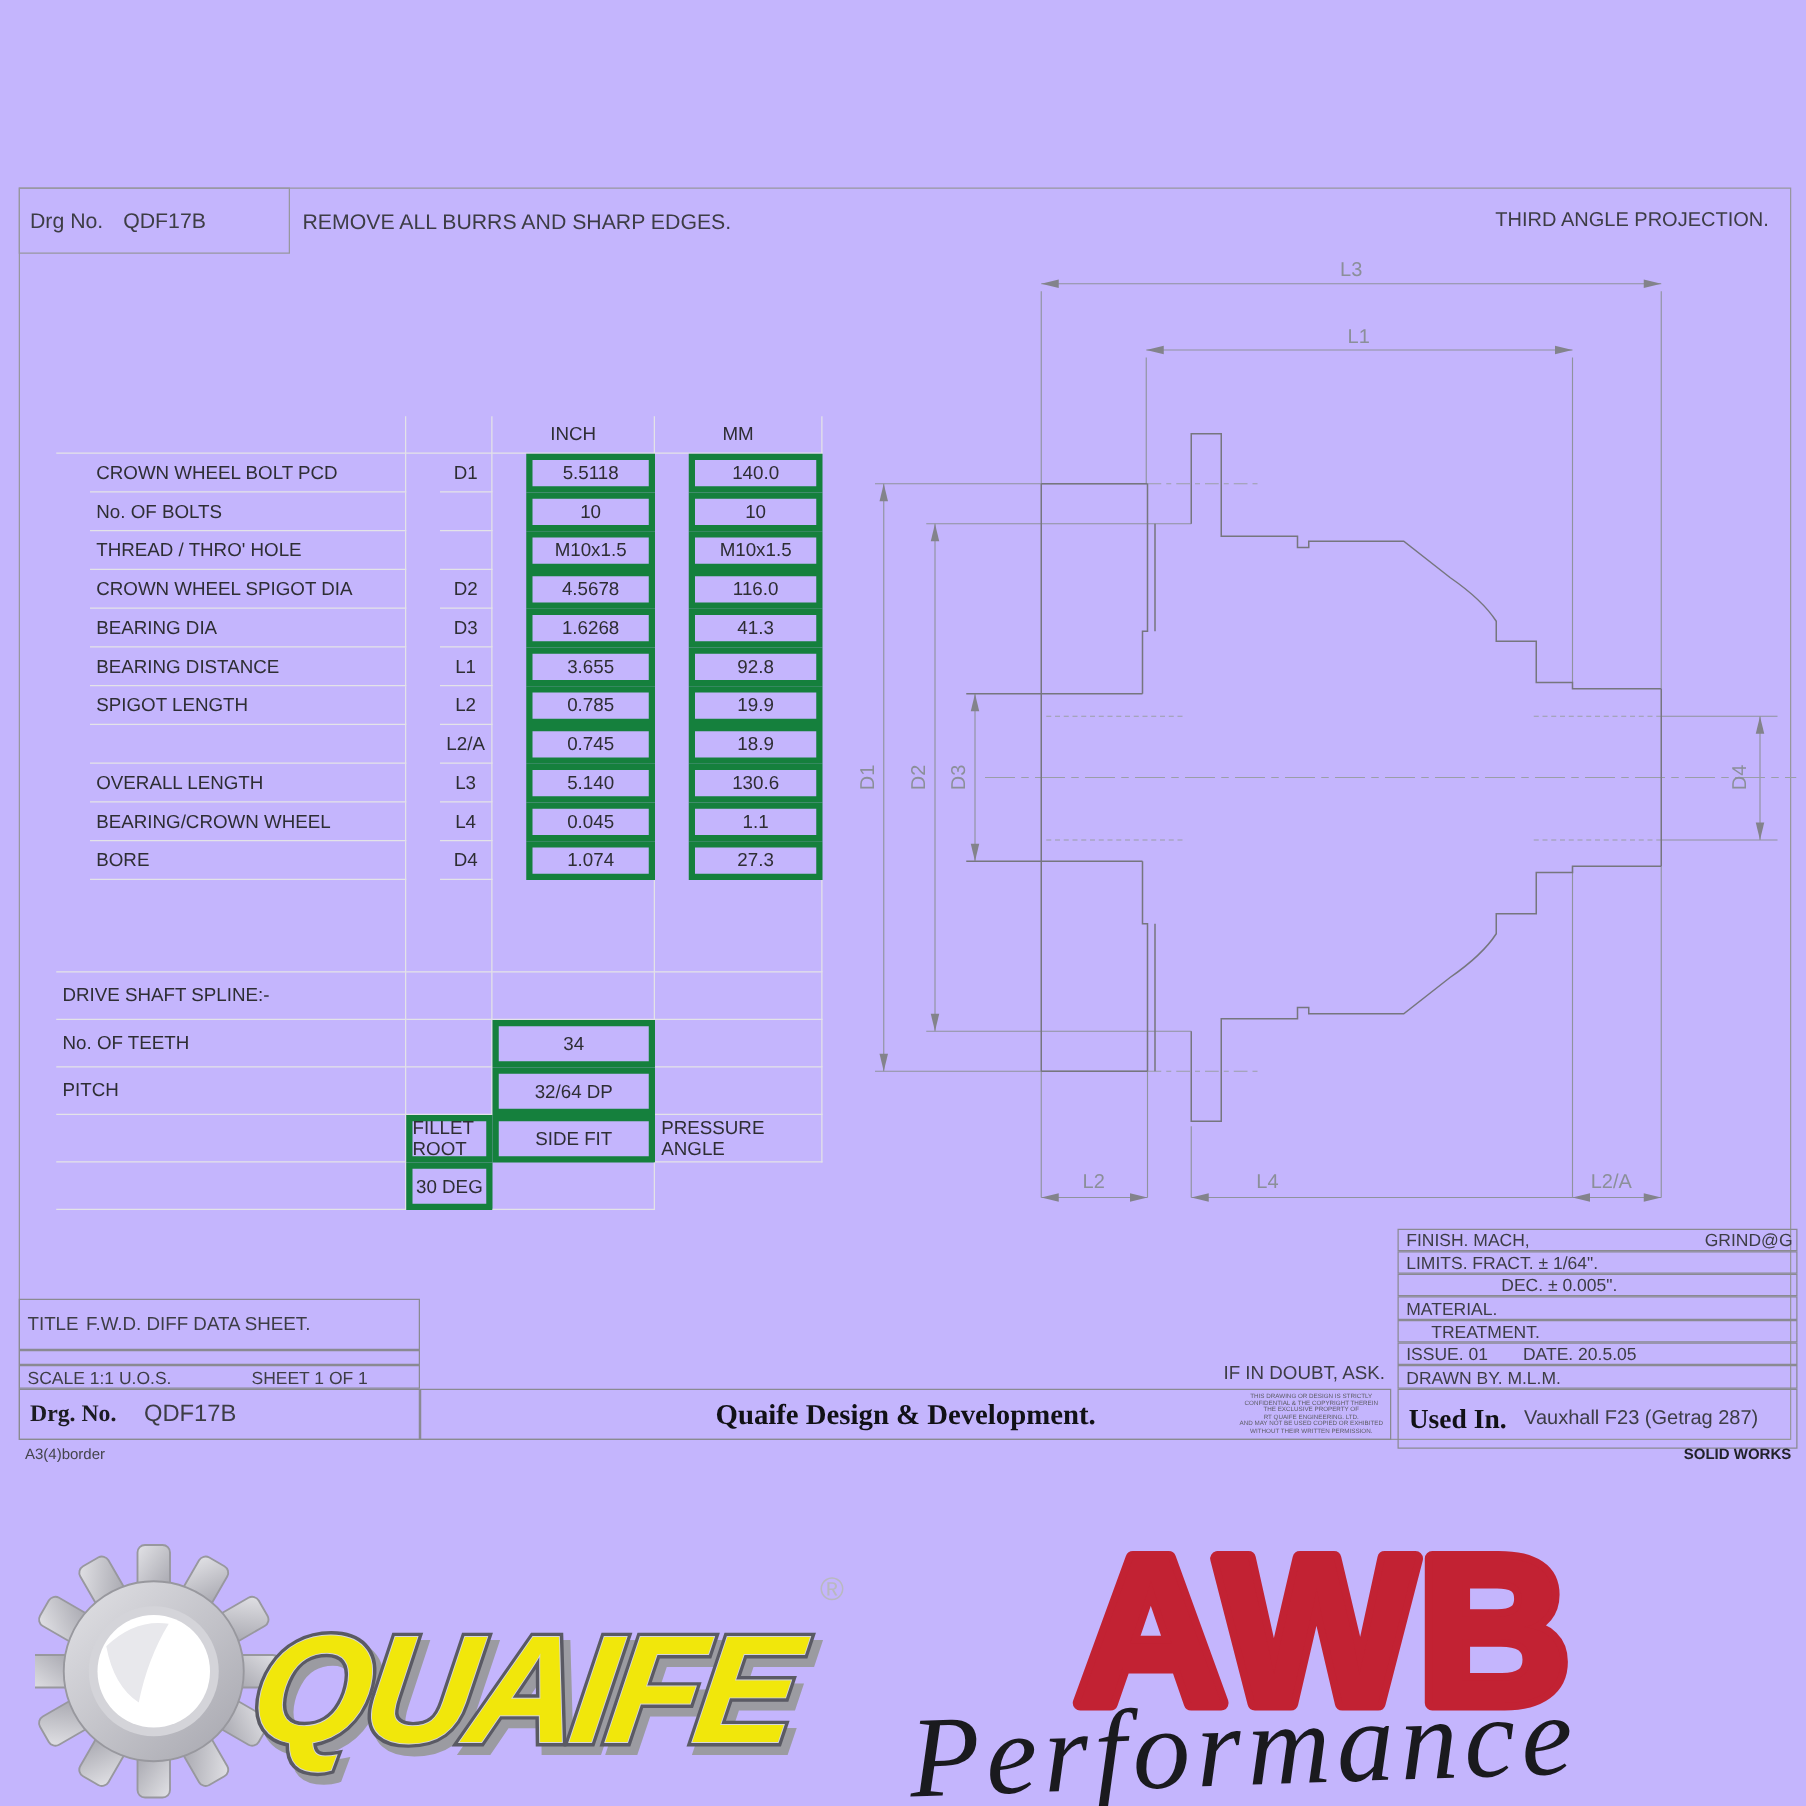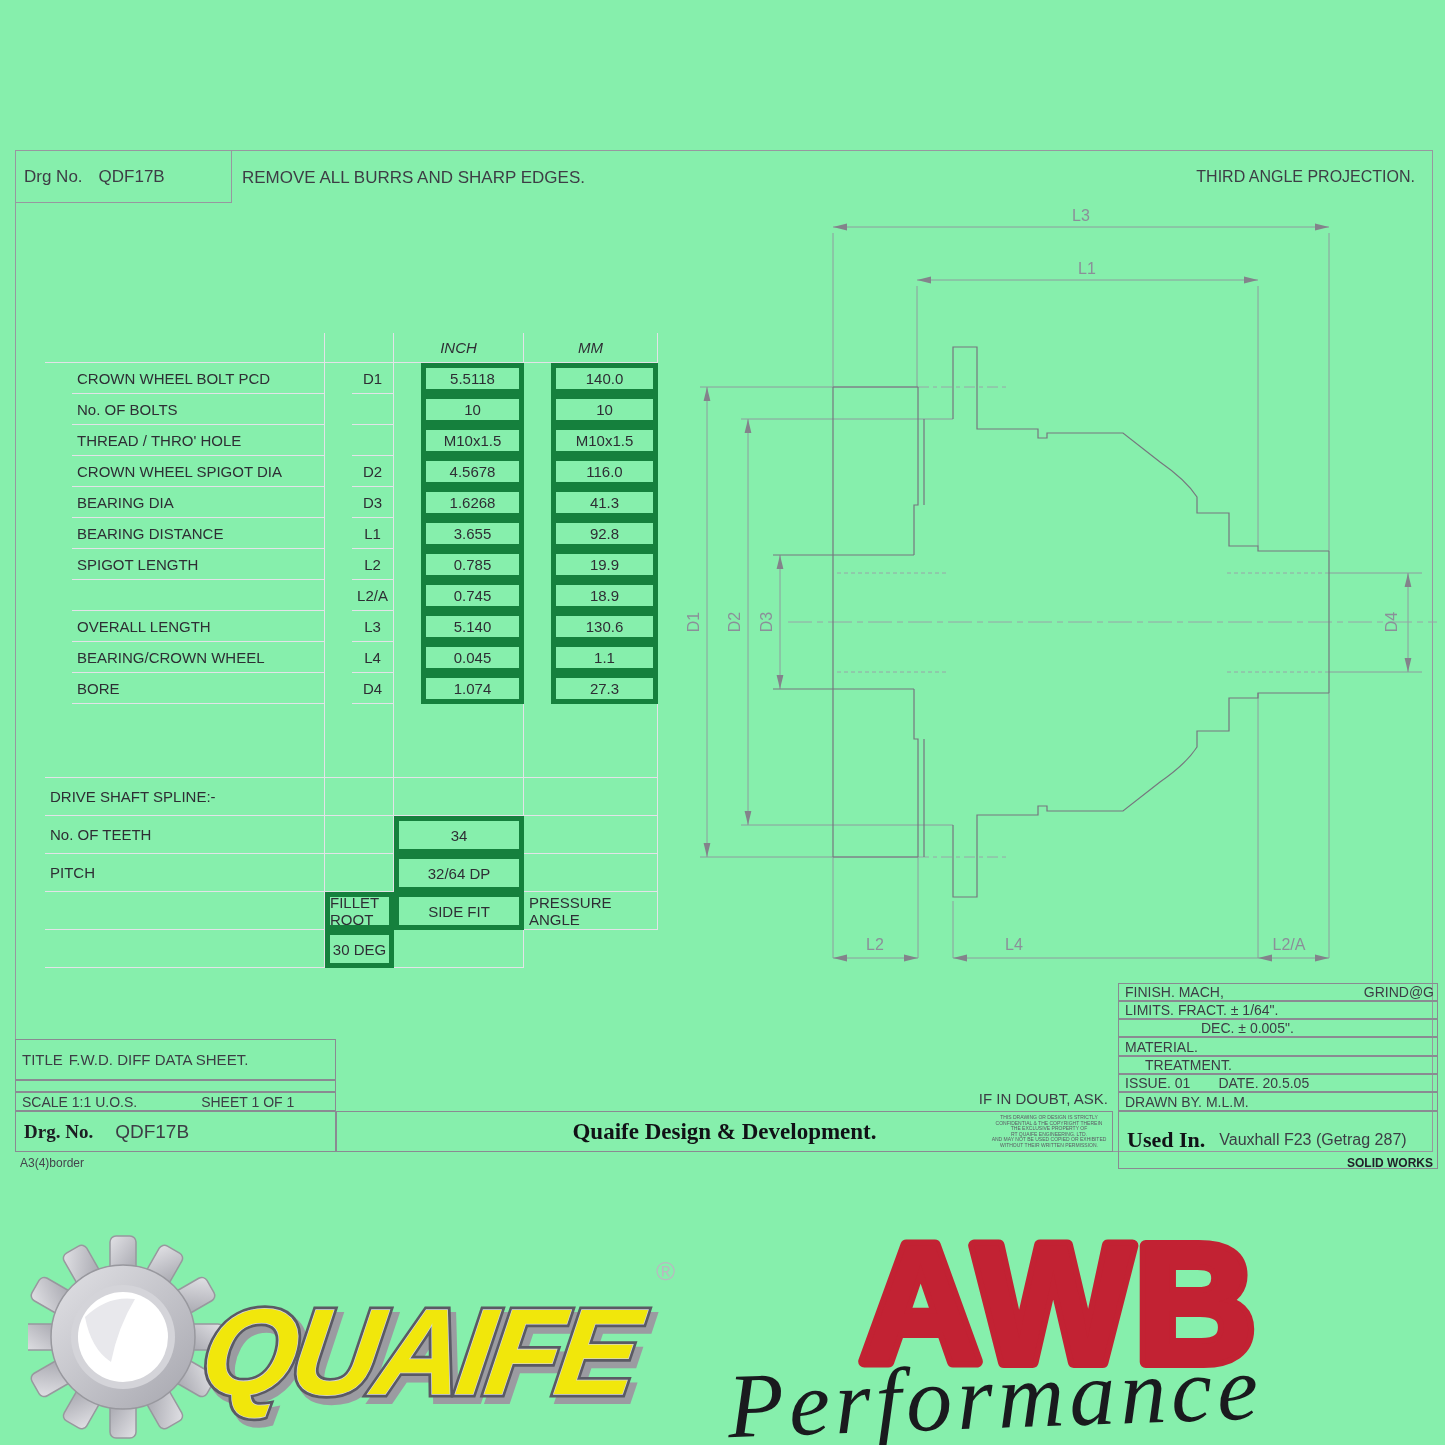--- a/index.html
+++ b/index.html
@@ -1,33 +1,33 @@
 <!DOCTYPE html>
 <html><head>
 <meta charset="utf-8">
 <style>
   * { margin:0; padding:0; box-sizing:border-box; }
   html,body { width:1445px; height:1445px; background:#ffffff; font-family:"Liberation Sans", sans-serif; }
-  .page { position:relative; width:1445px; height:1445px; background:#86efac; overflow:hidden; }
+  .page { position:relative; width:1445px; height:1445px; background:#c4b5fd; overflow:hidden; }
   .abs { position:absolute; }
   .sheet-border { left:15px; top:150px; width:1418px; height:1002px; border:1px solid #97979f; }
   .drg-box { left:15px; top:150px; width:217px; height:53px; border:1px solid #97979f; display:flex; align-items:center; color:#3d3d45; font-size:17px; }
   .drg-box .lbl { margin-left:8px; }
   .drg-box .val { margin-left:16px; }
   .burrs-note { left:242px; top:168px; font-size:17px; color:#3d3d45; }
   .projection-note { left:1050px; top:168px; width:365px; text-align:right; font-size:16px; color:#3d3d45; }
 
   
   .spec-table { left:45px; top:333px; width:613px; display:grid; grid-template-columns:280px 69px 130px 134px; color:#2e2e34; font-size:15px; }
   .cell { display:flex; align-items:center; border-right:1px solid #e3e3e8; border-bottom:1px solid #e3e3e8; }
   .cell.lbl { padding-left:5px; }
   .cell.ctr { justify-content:center; }
   .cell.dark { border:5px solid #15803d; justify-content:center; }
   .cell.hdr { justify-content:center; }
-  .rh30 { height:30px;font-style:italic; } .rh31 { height:31px;margin-left:27px; } .rh38 { height:38px; } .rh74 { height:74px; }
+  .rh30 { height:30px; } .rh31 { height:31px;margin-left:27px; } .rh38 { height:38px; } .rh74 { height:74px; }
 
   
   .tb { border:1px solid #8a8a92; color:#3d3d45; }
   .title-box { left:15px; top:1039px; width:321px; height:41px; font-size:15px; display:flex; align-items:center; }
   .title-box span { margin-left:6px; }
   .gap-box { left:15px; top:1080px; width:321px; height:12px; }
   .scale-box { left:15px; top:1092px; width:321px; height:19px; font-size:14px; display:flex; align-items:center; }
   .scale-box .s1 { margin-left:6px; } .scale-box .s2 { margin-left:64px; }
   .drgno-box { left:15px; top:1111px; width:321px; height:41px; display:flex; align-items:center; }
   .drgno-box .b { font-family:"Liberation Serif", serif; font-weight:bold; font-size:19px; margin-left:8px; color:#1c1c22; }
@@ -41,21 +41,21 @@
   .fin { top:983px; height:18px; font-size:14px; justify-content:space-between; }
   .fin .r { margin-right:3px; }
   .lim { top:1001px; height:18px; font-size:14px; }
   .dec { top:1019px; height:18px; font-size:14px; }
   .dec .pad { margin-left:82px; }
   .mat { top:1037px; height:19px; font-size:14px; }
   .trt { top:1056px; height:18px; font-size:14px;padding-left:20px; }
   .iss { top:1074px; height:18px; font-size:14px; }
   .iss .d2 { margin-left:28px; }
   .drw { top:1092px; height:19px; font-size:14px; }
-  .used { top:1111px; height:58px; }
+  .used { top:1111px; height:48px; }
   .used .b { font-family:"Liberation Serif", serif; font-weight:bold; font-size:22px; margin-left:8px; color:#111116; }
   .used .v { font-size:16px; margin-left:14px; }
   .a3note { left:20px; top:1156px; font-size:12px; color:#44444c; }
   .swnote { left:1280px; top:1156px; width:153px; text-align:right; font-size:12px; font-weight:bold; color:#22222a; }
 
   .logo-quaife { left:28px; top:1232px; }
   .logo-awb { left:718px; top:1210px; }
   svg text { user-select:none; }
 </style>
 </head>

